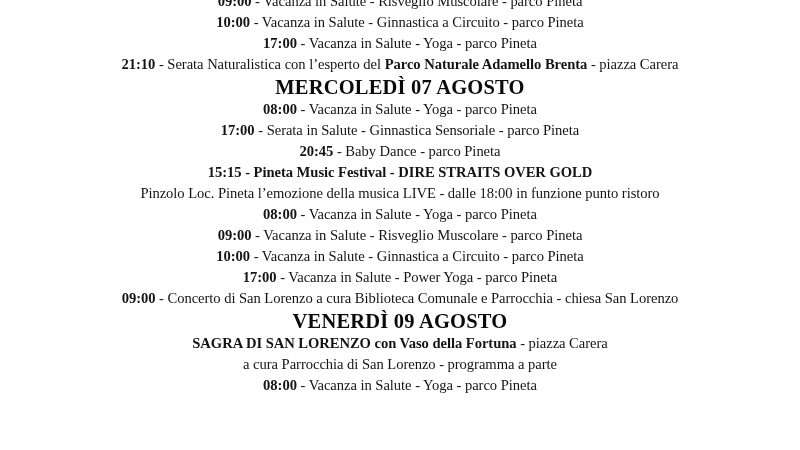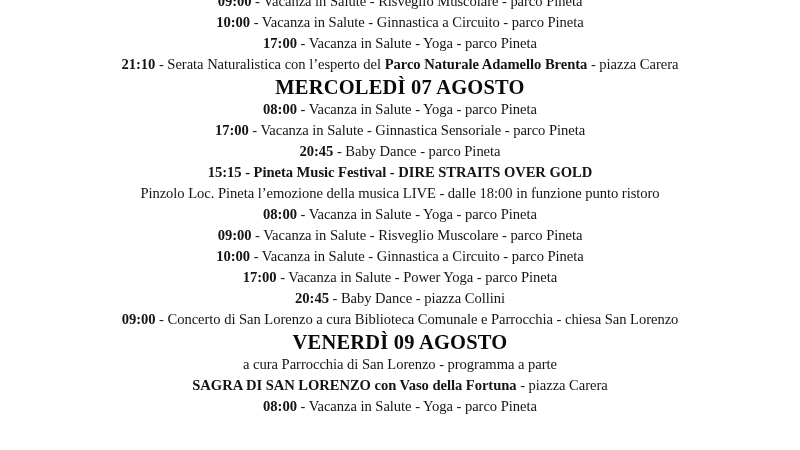--- a/index.html
+++ b/index.html
@@ -59,28 +59,27 @@
 <body>
 
 <div class="page">
   <div class="lines">
       <div class="line"><span class="b">09:00</span><span class="n"> - Vacanza in Salute - Risveglio Muscolare - parco Pineta</span></div>
       <div class="line"><span class="b">10:00</span><span class="n"> - Vacanza in Salute - Ginnastica a Circuito - parco Pineta</span></div>
       <div class="line"><span class="b">17:00</span><span class="n"> - Vacanza in Salute - Yoga - parco Pineta</span></div>
       <div class="line"><span class="b">21:10</span><span class="n"> - Serata Naturalistica con l’esperto del </span><span class="b">Parco Naturale Adamello Brenta</span><span class="n"> - piazza Carera</span></div>
       <div class="line heading"><span class="b">MERCOLEDÌ 07 AGOSTO</span></div>
       <div class="line"><span class="b">08:00</span><span class="n"> - Vacanza in Salute - Yoga - parco Pineta</span></div>
-      <div class="line"><span class="b">17:00</span><span class="n"> - Vacanza in Salute - Ginnastica Sensoriale - parco Pineta</span></div>
+      <div class="line"><span class="b">17:00</span><span class="n"> - Serata in Salute - Ginnastica Sensoriale - parco Pineta</span></div>
       <div class="line"><span class="b">20:45</span><span class="n"> - Baby Dance - parco Pineta</span></div>
       <div class="line"><span class="b">15:15 - Pineta Music Festival - DIRE STRAITS OVER GOLD</span></div>
       <div class="line"><span class="n">Pinzolo Loc. Pineta l’emozione della musica LIVE - dalle 18:00 in funzione punto ristoro</span></div>
       <div class="line"><span class="b">08:00</span><span class="n"> - Vacanza in Salute - Yoga - parco Pineta</span></div>
       <div class="line"><span class="b">09:00</span><span class="n"> - Vacanza in Salute - Risveglio Muscolare - parco Pineta</span></div>
       <div class="line"><span class="b">10:00</span><span class="n"> - Vacanza in Salute - Ginnastica a Circuito - parco Pineta</span></div>
       <div class="line"><span class="b">17:00</span><span class="n"> - Vacanza in Salute - Power Yoga - parco Pineta</span></div>
-      <div class="line"><span class="b">20:45</span><span class="n"> - Baby Dance - piazza Collini</span></div>
       <div class="line"><span class="b">09:00</span><span class="n"> - Concerto di San Lorenzo a cura Biblioteca Comunale e Parrocchia - chiesa San Lorenzo</span></div>
       <div class="line heading"><span class="b">VENERDÌ 09 AGOSTO</span></div>
+      <div class="line"><span class="b">SAGRA DI SAN LORENZO con Vaso della Fortuna</span><span class="n"> - piazza Carera</span></div>
       <div class="line"><span class="n">a cura Parrocchia di San Lorenzo - programma a parte</span></div>
-      <div class="line"><span class="b">SAGRA DI SAN LORENZO con Vaso della Fortuna</span><span class="n"> - piazza Carera</span></div>
       <div class="line"><span class="b">08:00</span><span class="n"> - Vacanza in Salute - Yoga - parco Pineta</span></div>
     </div>
 </div>
 
 </body></html>

